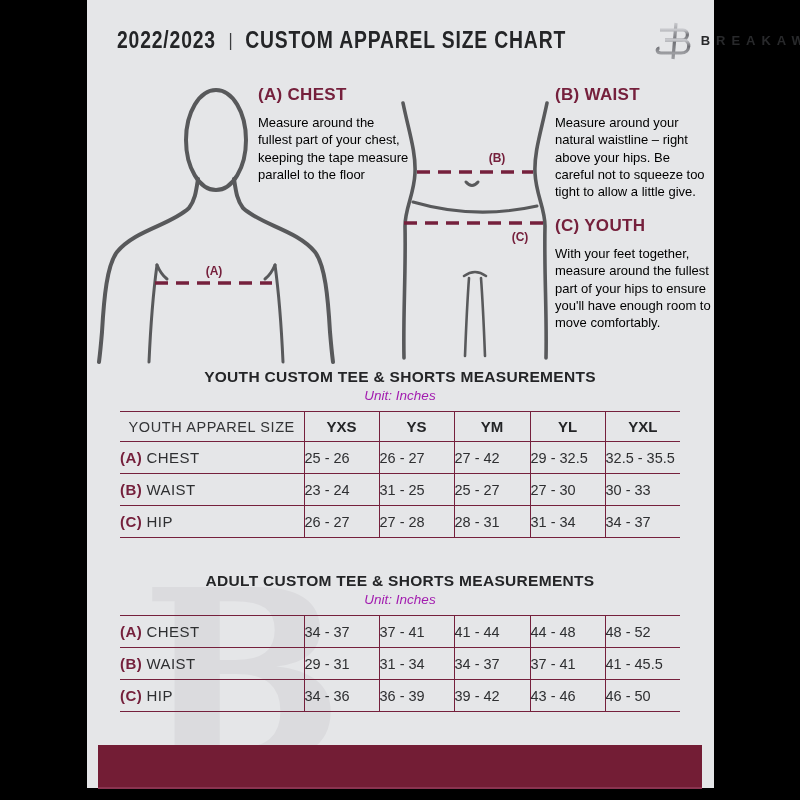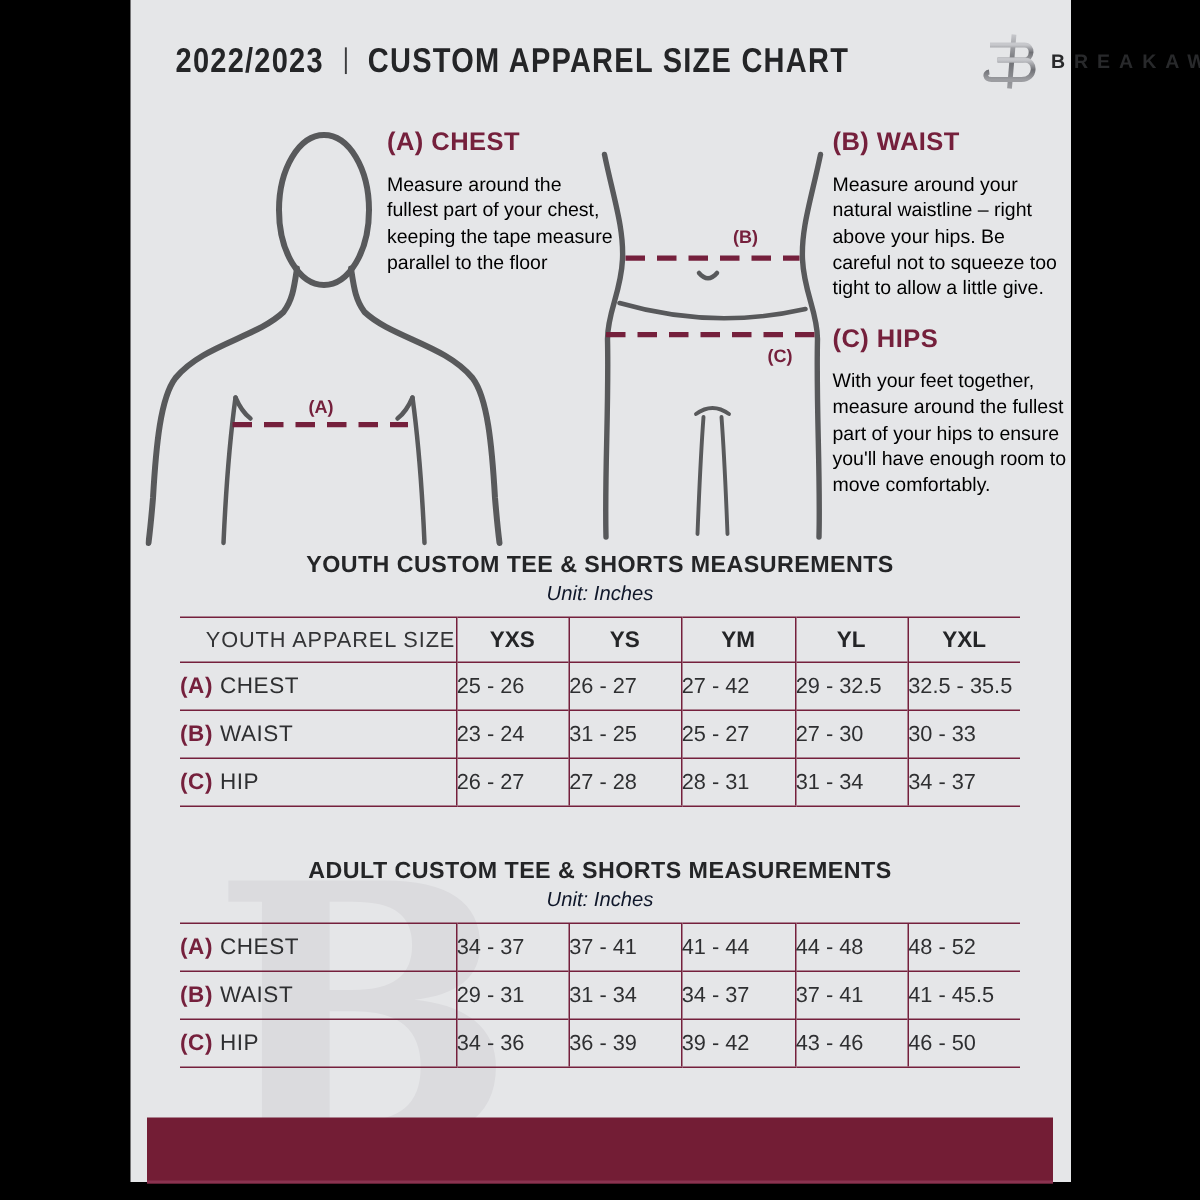--- a/index.html
+++ b/index.html
@@ -39,27 +39,27 @@
   .guide-body { font-size:13px; color:#000000; line-height:1.33; margin:0; }
   #guide-chest { left:171px; top:3px; width:152px; }
   #guide-waist { left:468px; top:3px; width:157px; }
   #guide-hips  { left:468px; top:134px; width:162px; }
 
   
   .section { position:absolute; left:33px; width:560px; text-align:center; z-index:1; }
   #youth-section { top:368px; }
   #adult-section { top:544px;margin-top:28px; }
   .section-title { font-size:15.5px; font-weight:bold; color:#242527; letter-spacing:.3px; margin:0; }
-  .section-unit { font-size:13.5px; font-style:italic; color:#0f172a; margin:2px 0 0; }
+  .section-unit { font-size:13.5px; font-style:italic; color:#a21caf; margin:2px 0 0; }
   .size-table { width:100%; border-collapse:collapse; margin-top:8px; }
   .size-table th, .size-table td { border-top:1.5px solid #75203c; padding:0; height:32px; }
   .size-table tr.head-row th { height:30px; }
   .size-table tr:last-child td { border-bottom:1.5px solid #75203c; }
   .size-table th:not(:first-child), .size-table td:not(:first-child) { border-left:1.4px solid #75203c; }
-  .head-label { text-align:right; padding-left:15px; font-weight:normal; font-size:14.5px; letter-spacing:.6px; color:#333436; }
+  .head-label { text-align:center; padding-left:15px; font-weight:normal; font-size:14.5px; letter-spacing:.6px; color:#333436; }
   .head-size { font-size:15px; font-weight:bold; color:#242527; }
   .label-cell { text-align:left; padding-left:15px; font-size:15px; color:#2e2f31; letter-spacing:.4px; }
   .row-key { font-weight:bold; color:#75203c; }
   .value-cell { font-size:14.5px; color:#2e2f31; text-align:left; }
 
   
   .watermark {
     position:absolute; left:54px; top:558px; z-index:0;
     font-family:"DejaVu Serif", serif; font-weight:bold;
     font-size:240px; line-height:1; color:#dbdbde; user-select:none;
@@ -135,21 +135,21 @@
 
     <div class="guide-block" id="guide-chest">
       <p class="guide-heading">(A) CHEST</p>
       <p class="guide-body">Measure around the fullest part of your chest, keeping the tape measure parallel to the floor</p>
     </div>
     <div class="guide-block" id="guide-waist">
       <p class="guide-heading">(B) WAIST</p>
       <p class="guide-body">Measure around your natural waistline – right above your hips. Be careful not to squeeze too tight to allow a little give.</p>
     </div>
     <div class="guide-block" id="guide-hips">
-      <p class="guide-heading">(C) HIPS</p>
+      <p class="guide-heading">(C) YOUTH</p>
       <p class="guide-body">With your feet together, measure around the fullest part of your hips to ensure you'll have enough room to move comfortably.</p>
     </div>
   </div>
 
   <div class="watermark">B</div>
 
   <div class="section" id="youth-section">
     <p class="section-title">YOUTH CUSTOM TEE &amp; SHORTS MEASUREMENTS</p>
     <p class="section-unit">Unit: Inches</p>
     <table class="size-table">

